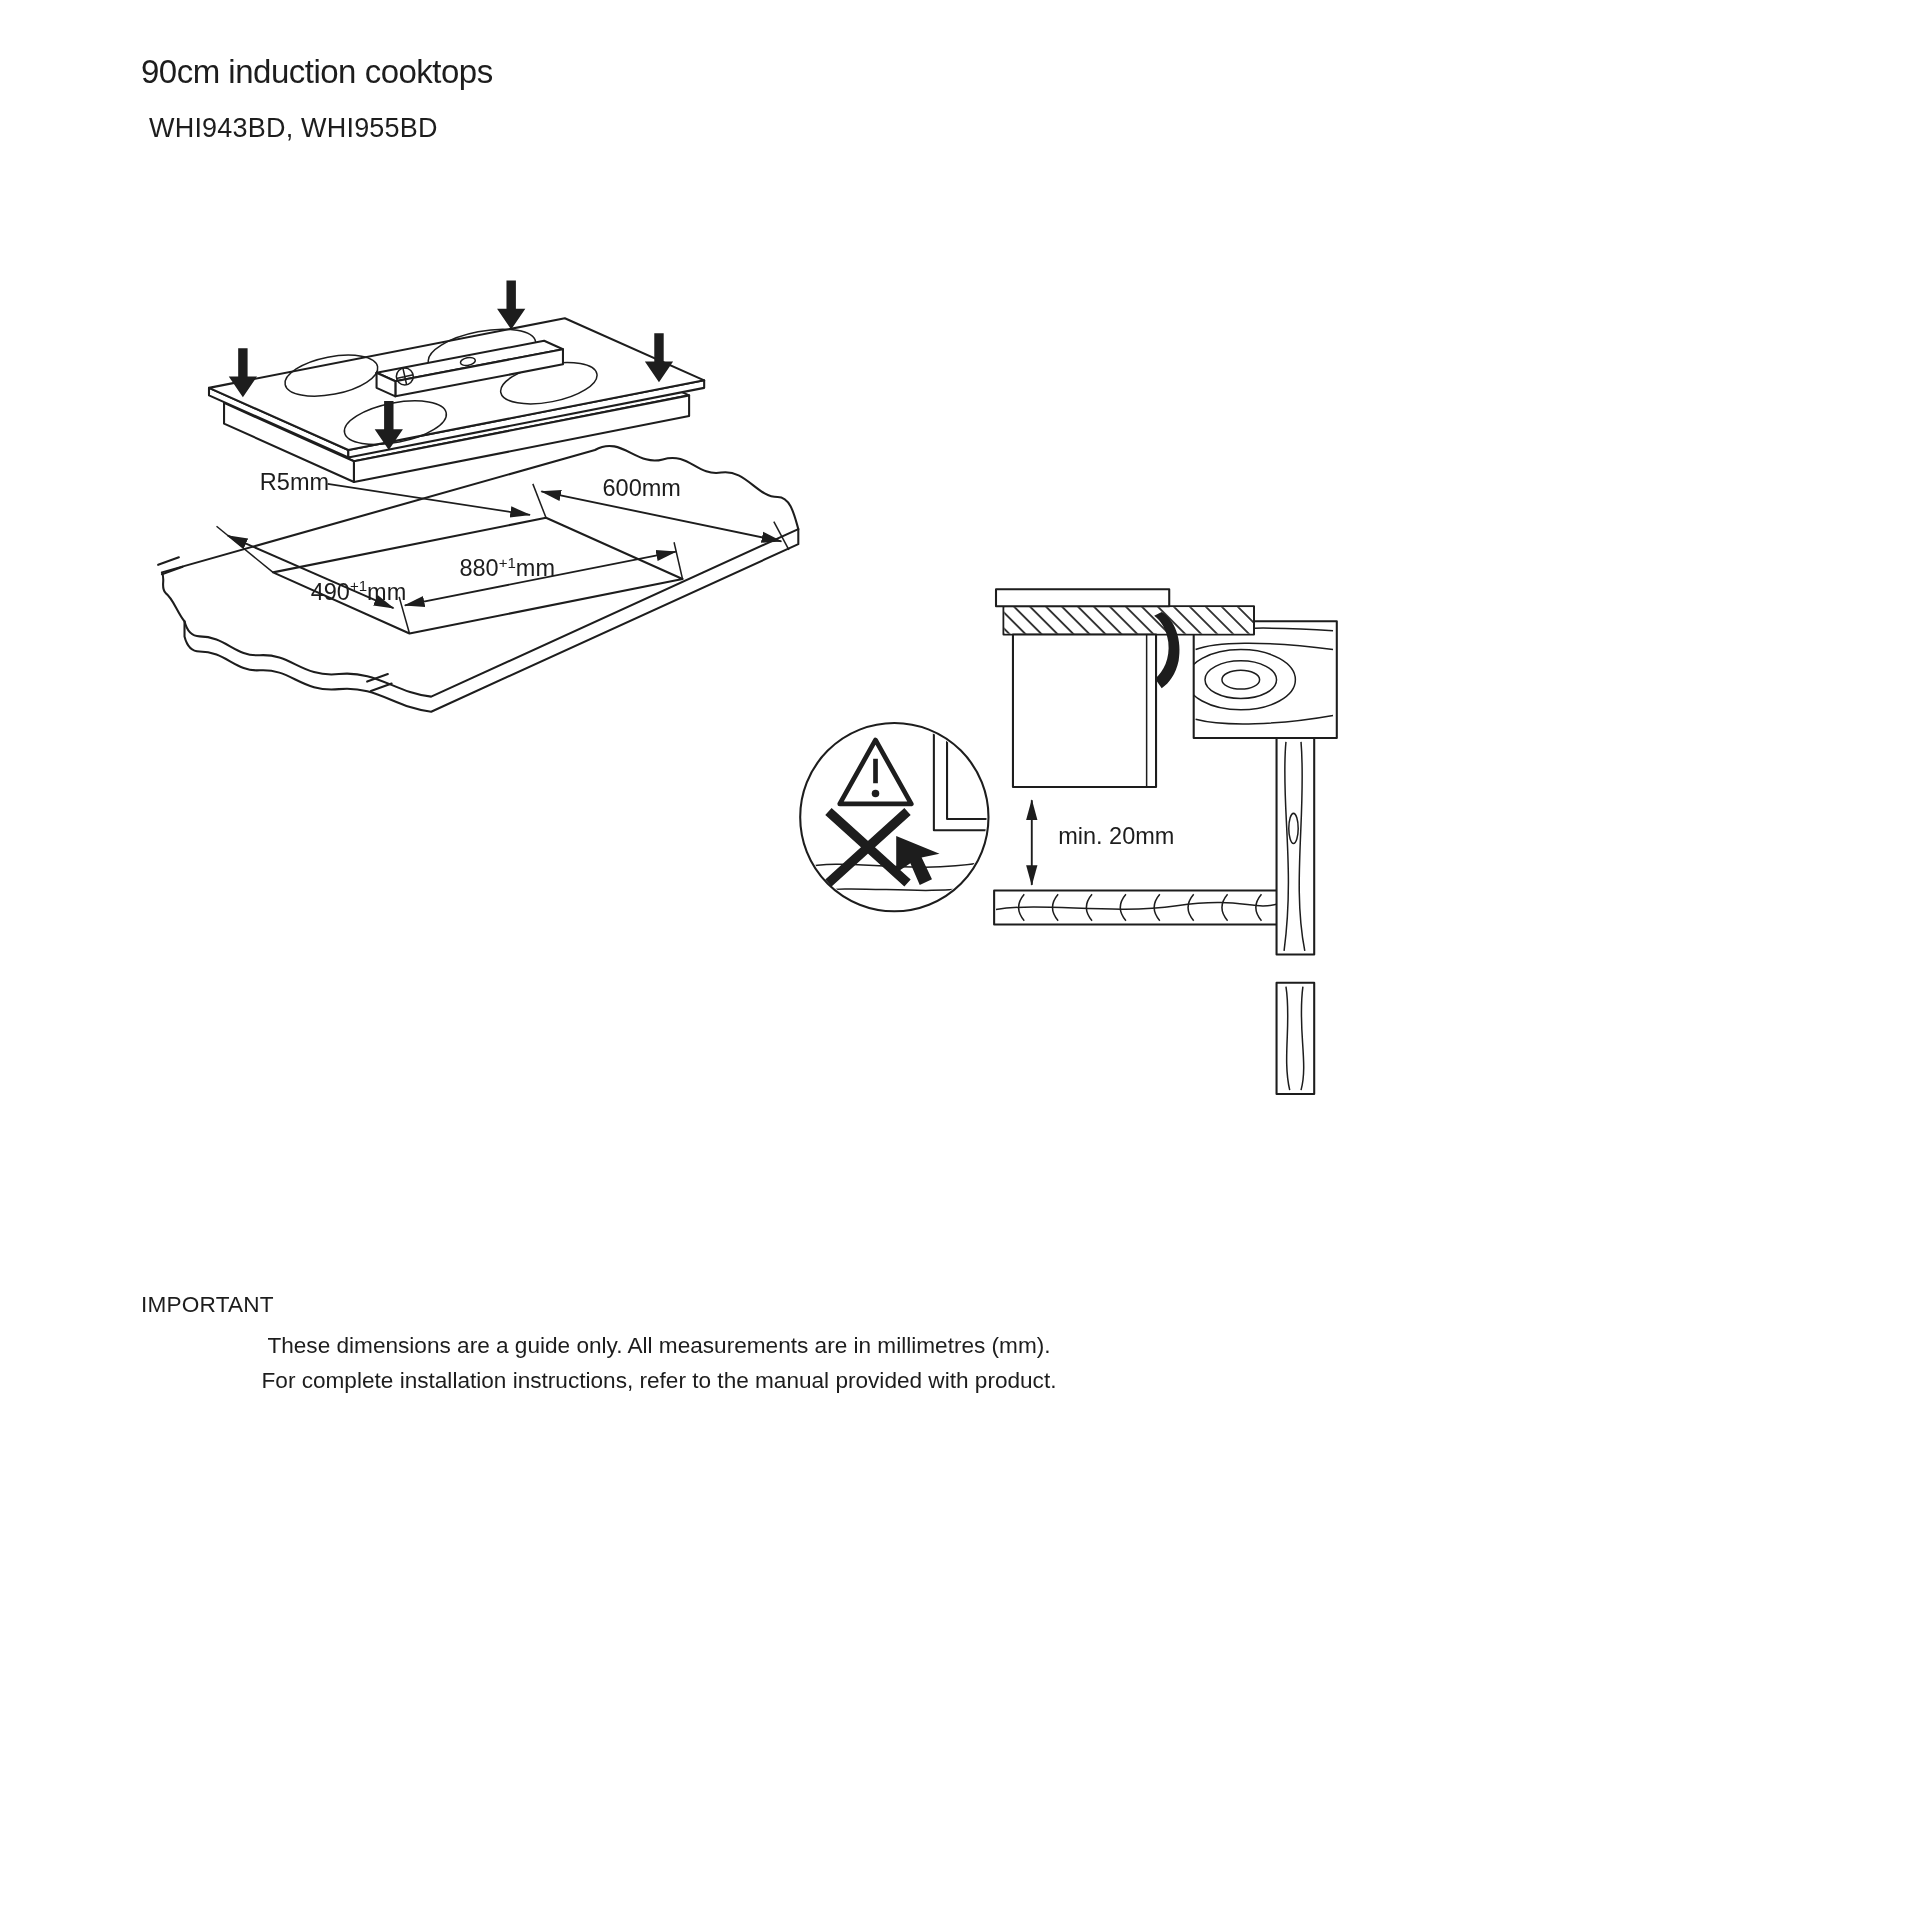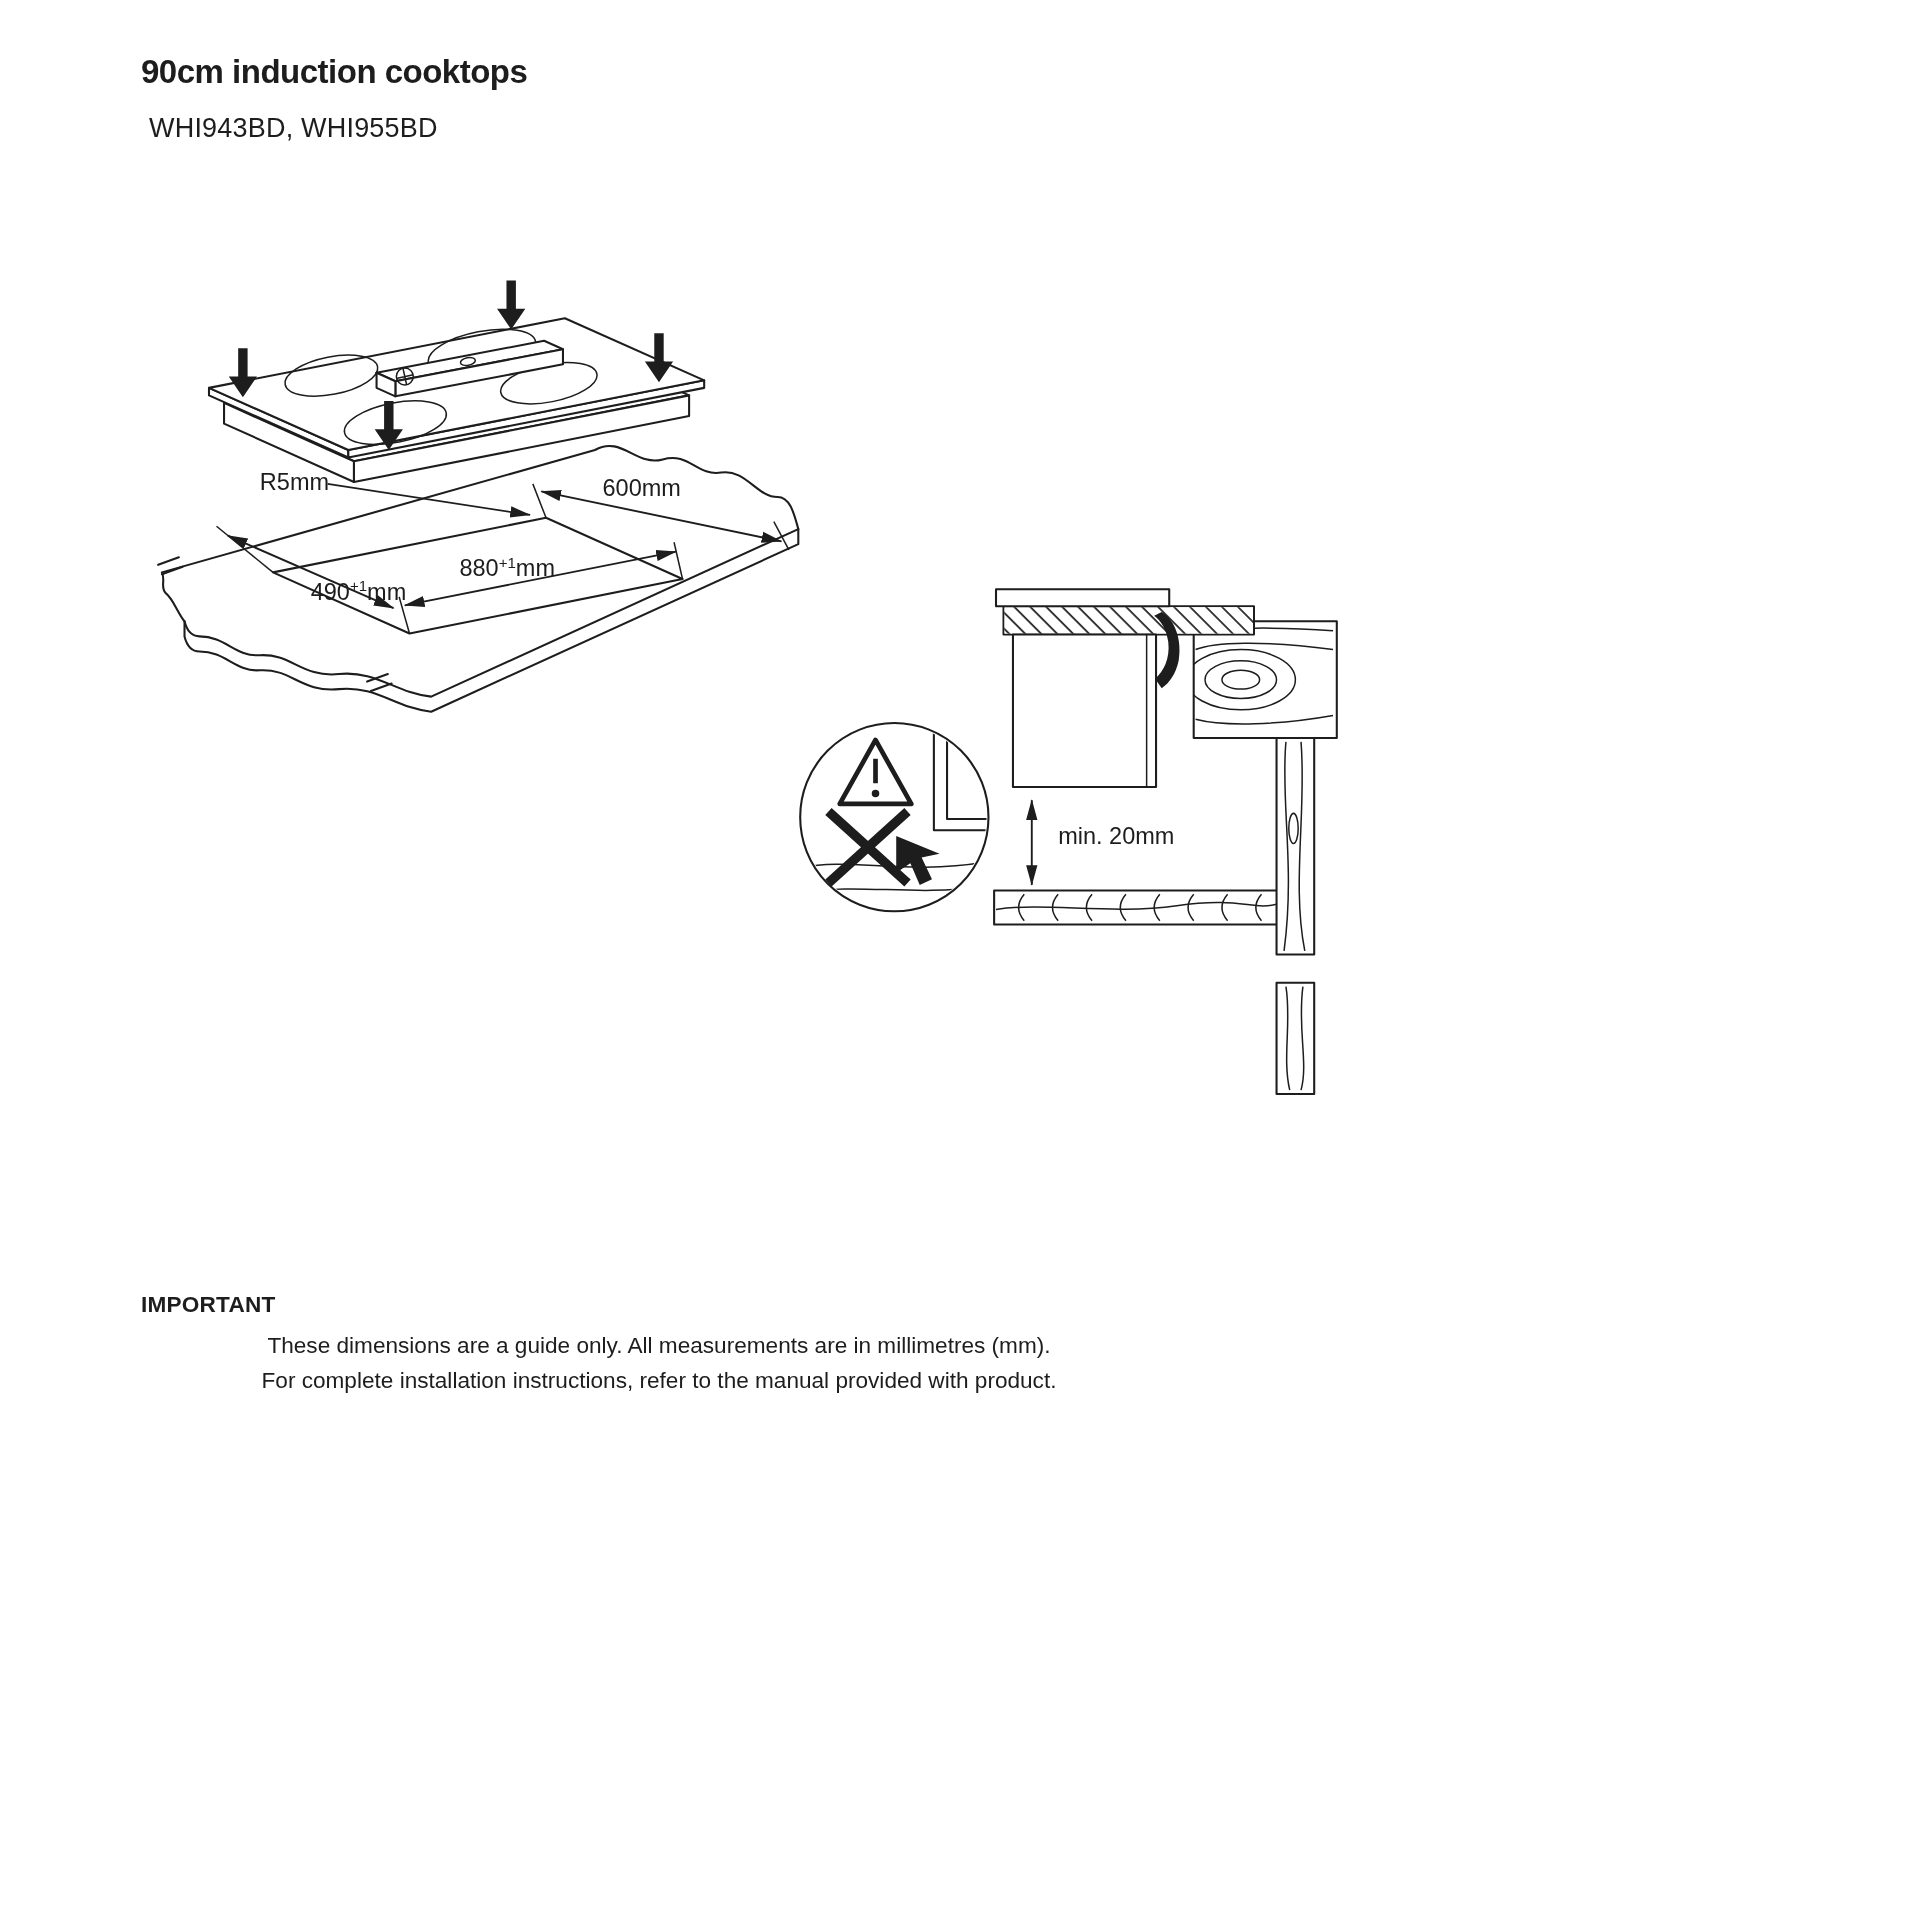--- a/index.html
+++ b/index.html
@@ -6,31 +6,31 @@
   .page{
     position:relative;
     width:1928px;height:1928px;
     background:#fff;
     font-family:"Liberation Sans", sans-serif;
     color:#1d1d1d;
     overflow:hidden;
   }
   .title{
     position:absolute;left:141px;top:53px;
-    font-size:33px;font-weight:700;letter-spacing:-0.5px;margin:0;
+    font-size:33px;font-weight:400;letter-spacing:-0.5px;margin:0;
   }
   .models{
     position:absolute;left:141px;top:105px;
     font-size:27px;font-weight:400;margin:8px;letter-spacing:0.2px;
   }
   .footer{
     position:absolute;left:141px;top:1292px;width:1036px;
   }
   .footer h2{
-    font-size:22.6px;font-weight:700;margin:0 0 13px 0;letter-spacing:0.2px;
+    font-size:22.6px;font-weight:400;margin:0 0 13px 0;letter-spacing:0.2px;
   }
   .footer p{
     font-size:22.6px;font-weight:400;margin:0 0 5.6px 0;line-height:29px;text-align:center;
   }
   svg{position:absolute;left:0;top:0;}
   .face{fill:#fff;stroke:#1d1d1d;stroke-width:2.2;stroke-linejoin:round;}
   .ln{fill:none;stroke:#1d1d1d;stroke-width:2.2;stroke-linejoin:round;stroke-linecap:round;}
   .thin{fill:none;stroke:#1d1d1d;stroke-width:1.6;}
   .dim{fill:none;stroke:#1d1d1d;stroke-width:2;
        marker-start:url(#dimArrow);marker-end:url(#dimArrow);}

